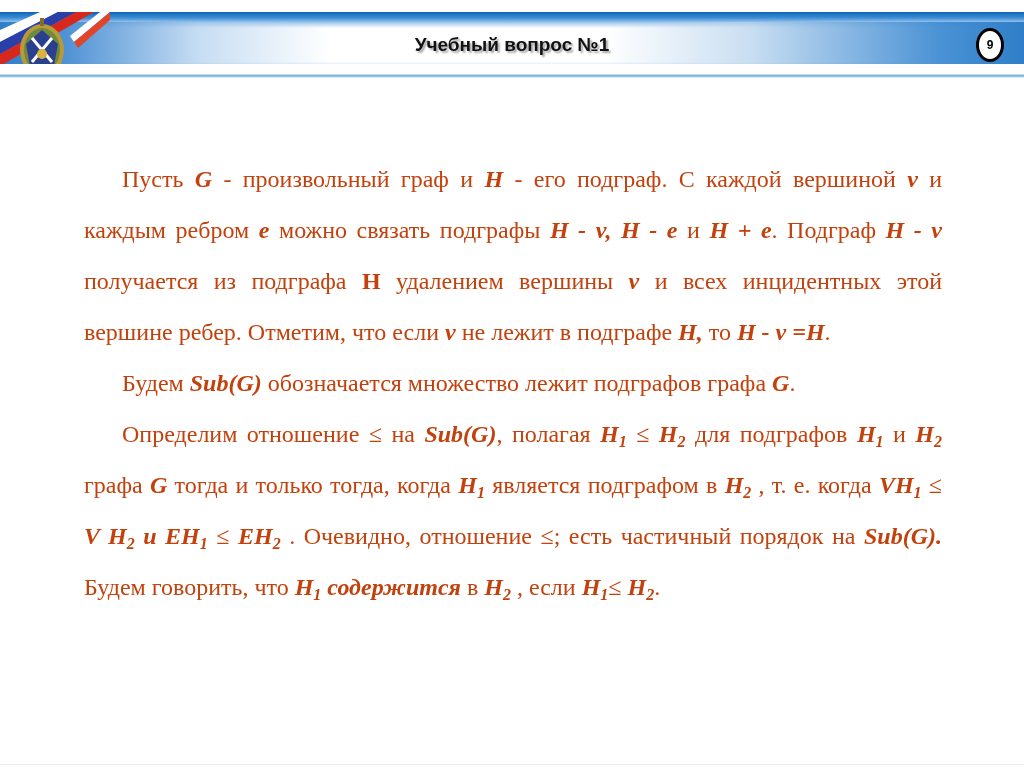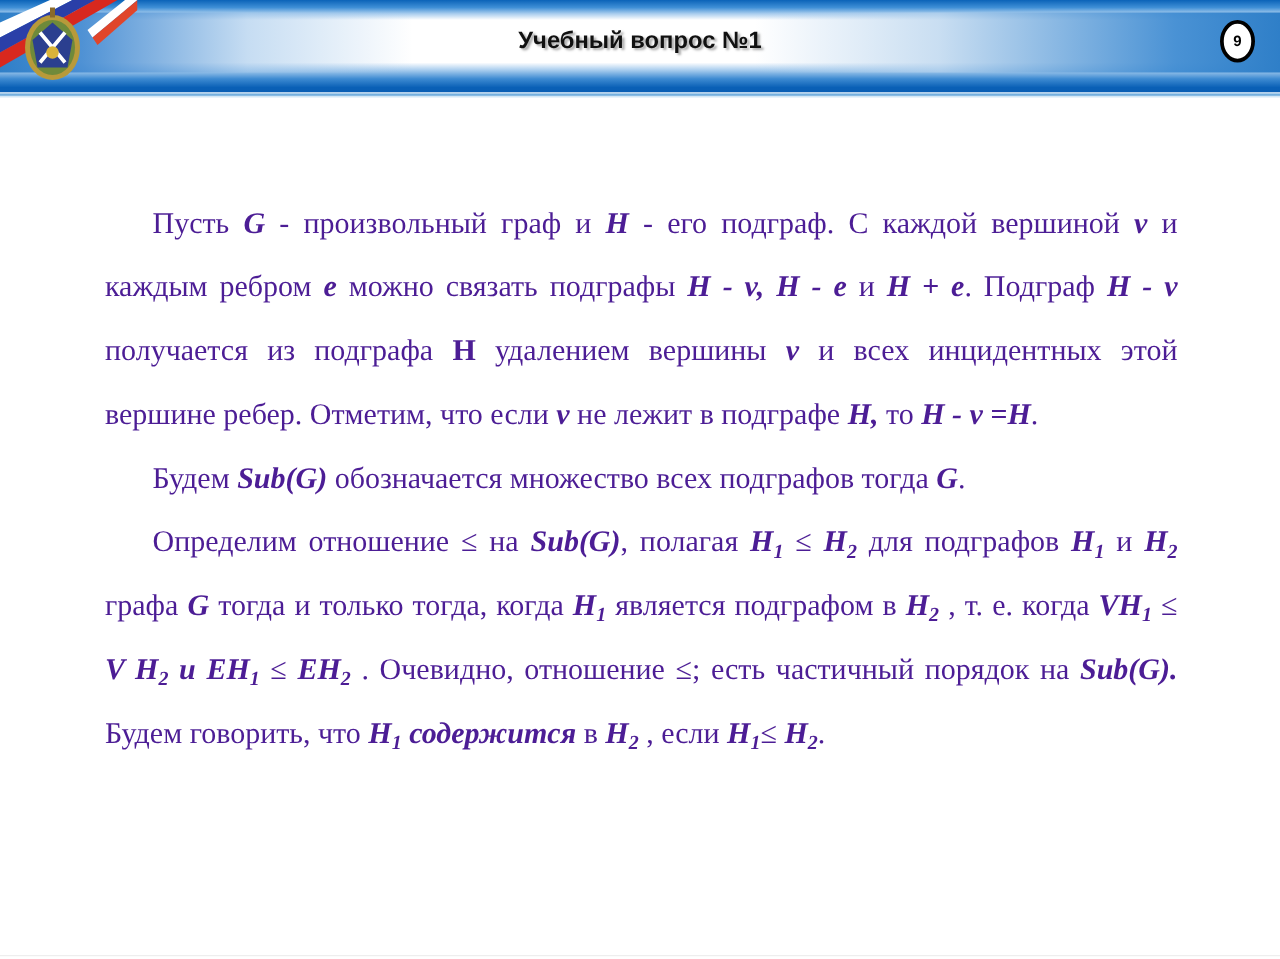--- a/index.html
+++ b/index.html
@@ -3,21 +3,21 @@
   <meta charset="utf-8">
   <style>
     html, body { margin: 0; padding: 0; }
     body {
       width: 1024px; height: 767px; overflow: hidden;
       background: #ffffff;
       position: relative;
       font-family: "Liberation Serif", serif;
     }
     .header {
-      position: absolute; left: 0; top: 0; width: 1024px; height: 74px;
+      position: absolute; left: 0; top: 12px; width: 1024px; height: 52px;
       background: linear-gradient(to bottom, #0b63b8 0px, #3f8fd6 6px, #a9cdee 11px, #ffffff 16px, #ffffff 50px, #a9cdee 56px, #3e8bd2 63px, #0a60b6 70px, #0a5eb4 74px);
       overflow: hidden;
       text-decoration: underline;
     }
     .header-fade-right {
       position: absolute; top: 10px; right: 0; width: 420px; height: 48px;
       background: linear-gradient(to right, rgba(255,255,255,0) 0%, rgba(178,208,236,0.7) 35%, rgba(64,140,210,0.95) 80%, #2f7fc8 100%);
     }
     .header-fade-left {
       position: absolute; top: 10px; left: 0; width: 330px; height: 48px;
@@ -43,21 +43,21 @@
     .page-badge {
       position: absolute; left: 976px; top: 16px; width: 28px; height: 34px;
       border: 3px solid #000; border-radius: 50%;
       background: #fff;
       box-sizing: border-box;
       display: flex; align-items: center; justify-content: center;
       font-family: "Liberation Sans", sans-serif; font-weight: bold; font-size: 12px; color: #000;
     }
     .content {
       position: absolute; left: 84px; top: 154px; width: 858px;
-      font-size: 24px; line-height: 51px; color: #4c1d95;
+      font-size: 24px; line-height: 51px; color: #c2410c;
       text-align: justify;
     }
     .content p { margin: 0; }
     .indent { text-indent: 38px; }
     .bi { font-weight: bold; font-style: italic; }
     .b { font-weight: bold; }
     sub { font-size: 16px; line-height: 0; vertical-align: -5px; }
     .footer-line {
       position: absolute; left: 0; top: 764px; width: 1024px; height: 1px; background: #eeeeee;
     }
@@ -85,17 +85,17 @@
   </svg>
   <div class="title">Учебный вопрос №1</div>
   <div class="page-badge">
     <span>9</span>
   </div>
 </div>
 <div class="header-line"></div>
 
 <div class="content">
   <p class="indent"><span>Пусть </span><span class="bi">G</span><span> - произвольный граф и </span><span class="bi">H</span><span> - его подграф. С каждой вершиной </span><span class="bi">v</span><span> и каждым ребром </span><span class="bi">e</span><span> можно связать подграфы </span><span class="bi">H - v,</span><span> </span><span class="bi">H - e</span><span> и </span><span class="bi">H + e</span><span>. Подграф </span><span class="bi">H - v</span><span> получается из подграфа </span><span class="b">H</span><span> удалением вершины </span><span class="bi">v</span><span> и всех инцидентных этой вершине ребер. Отметим, что если </span><span class="bi">v</span><span> не лежит в подграфе </span><span class="bi">H,</span><span> то </span><span class="bi">H - v =H</span><span>.</span></p>
-  <p class="indent"><span>Будем </span><span class="bi">Sub(G)</span><span> обозначается множество всех подграфов тогда </span><span class="bi">G</span><span>.</span></p>
+  <p class="indent"><span>Будем </span><span class="bi">Sub(G)</span><span> обозначается множество лежит подграфов графа </span><span class="bi">G</span><span>.</span></p>
   <p class="indent"><span>Определим отношение ≤ на </span><span class="bi">Sub(G)</span><span>, полагая </span><span class="bi">H</span><sub class="bi">1</sub><span> ≤ </span><span class="bi">H</span><sub class="bi">2</sub><span> для подграфов </span><span class="bi">H</span><sub class="bi">1</sub><span> и </span><span class="bi">H</span><sub class="bi">2</sub><span> графа </span><span class="bi">G</span><span> тогда и только тогда, когда </span><span class="bi">H</span><sub class="bi">1</sub><span> является подграфом в </span><span class="bi">H</span><sub class="bi">2</sub><span> , т. е. когда </span><span class="bi">VH</span><sub class="bi">1</sub><span> ≤ </span><span class="bi">V H</span><sub class="bi">2</sub><span class="bi"> и </span><span class="bi">EH</span><sub class="bi">1</sub><span> ≤ </span><span class="bi">EH</span><sub class="bi">2</sub><span> . Очевидно, отношение ≤; есть частичный порядок на </span><span class="bi">Sub(G).</span><span> Будем говорить, что </span><span class="bi">H</span><sub class="bi">1</sub><span class="bi"> содержится</span><span> в </span><span class="bi">H</span><sub class="bi">2</sub><span> , если </span><span class="bi">H</span><sub class="bi">1</sub><span>≤ </span><span class="bi">H</span><sub class="bi">2</sub><span>.</span></p>
 </div>
 
 <div class="footer-line"></div>
 
 </body></html>

